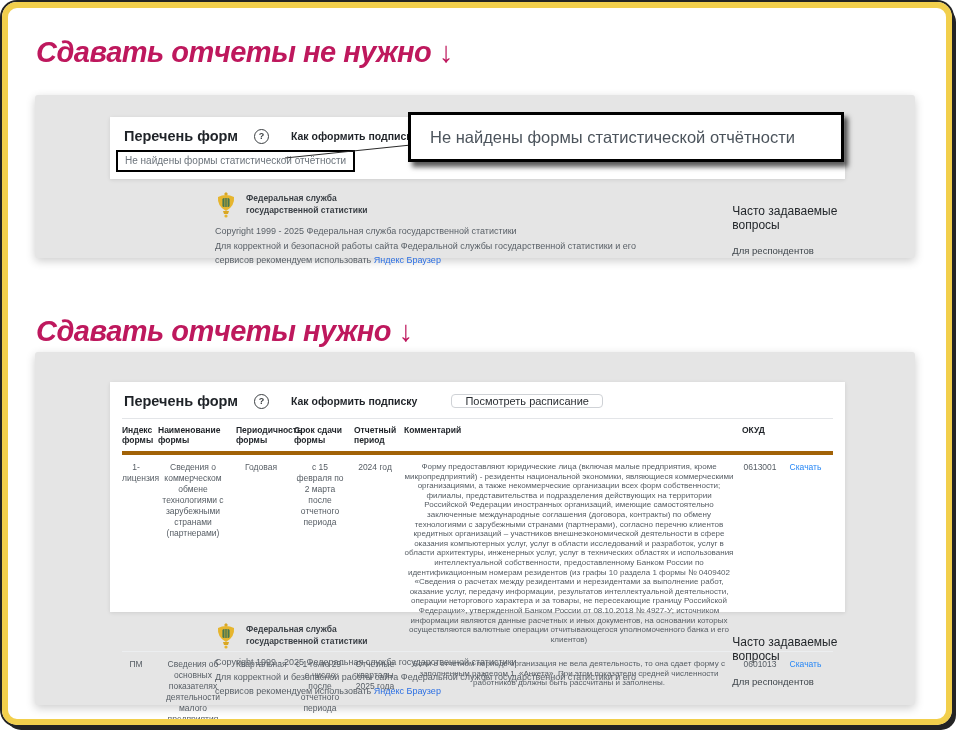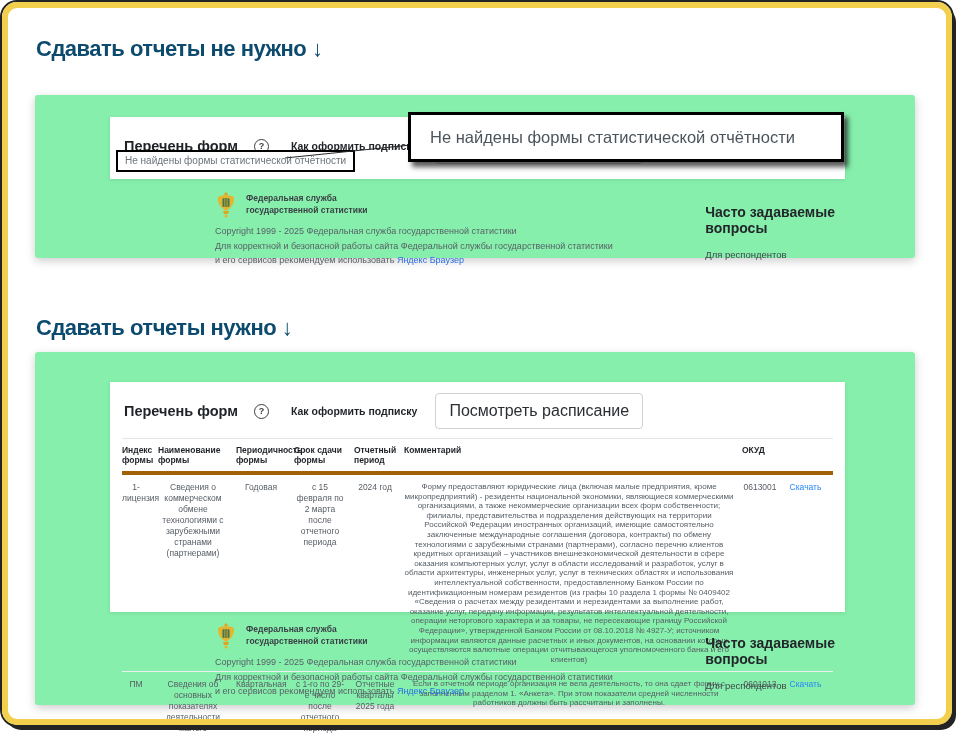--- a/index.html
+++ b/index.html
@@ -9,28 +9,28 @@
   }
   
   .frame-border{
     position:absolute;left:2px;top:2px;right:8px;bottom:8px;
     border:6px solid #f2cf4c;border-radius:15px;
     box-shadow:0 0 0 2px #242424, 4px 5px 0 0 #242424;
     pointer-events:none;z-index:60;
   }
   
   .h1{
-    position:absolute;left:36px;margin:0;color:#0c4a6e;
-    font-size:22px;font-weight:700;letter-spacing:-0.5px;z-index:5;
+    position:absolute;left:36px;margin:0;color:#be185d;
+    font-size:29px;font-weight:700;letter-spacing:-0.5px;z-index:5;font-style:italic;
   }
   .h1-top{top:36px;}
   .h1-bottom{top:315px;}
   
   .card{
-    position:absolute;left:35px;width:880px;background:#86efac;
+    position:absolute;left:35px;width:880px;background:#e5e5e5;
     border-radius:3px;box-shadow:0 3px 10px rgba(0,0,0,.20);z-index:4;
   }
   .card1{top:95px;height:163px;}
   .card2{top:352px;height:353px;}
   
   .panel{
     position:absolute;left:75px;width:735px;background:#ffffff;
     box-shadow:0 1px 4px rgba(0,0,0,.10);
   }
   .panel1{top:22px;height:62px;}
@@ -39,22 +39,22 @@
     display:flex;align-items:center;padding:11px 14px 0 14px;
   }
   .panel-title{font-size:14.5px;font-weight:700;color:#1f2328;}
   .help-icon{
     width:13px;height:13px;border:1.3px solid #3c4043;border-radius:50%;
     display:inline-flex;align-items:center;justify-content:center;
     font-size:9px;font-weight:700;color:#3c4043;margin-left:16px;cursor:pointer;
   }
   .subscribe-link{font-size:10.5px;font-weight:600;color:#1f2328;margin-left:22px;cursor:pointer;}
   .schedule-btn{
-    margin-left:18px;background:#fff;border:1px solid #cfd2d6;border-radius:4px;
-    font-family:inherit;font-size:16px;color:#2a2e33;padding:8px 13px;cursor:pointer;
+    margin-left:34px;background:#fff;border:1px solid #cfd2d6;border-radius:4px;
+    font-family:inherit;font-size:11px;color:#2a2e33;padding:0 13px;cursor:pointer;
   }
   
   .empty-msg-box{
     position:absolute;left:6px;top:33px;background:#fff;
     border:2px solid #000;padding:3px 7px 4px 7px;
     font-size:10px;color:#6b737b;white-space:nowrap;
   }
   
   .connector{position:absolute;left:0;top:0;width:880px;height:163px;pointer-events:none;z-index:7;}
   .callout{
@@ -86,21 +86,21 @@
   .footer1{top:96px;}
   .footer2{top:270px;}
   .f-left{width:440px;}
   .f-brand{display:flex;align-items:center;}
   .logo-svg{flex:0 0 auto;margin-right:9px;}
   .f-orgname{font-size:8.5px;font-weight:600;color:#3a3f45;line-height:1.4;}
   .f-copy{font-size:9px;color:#585f66;margin-top:7px;line-height:1.4;}
   .f-reco{font-size:9px;color:#585f66;margin-top:2px;line-height:1.55;max-width:430px;}
   .f-link{color:#2b6fe3;cursor:pointer;text-decoration:none;}
   .f-right{margin-left:86px;padding-top:13px;}
-  .f-faq{font-size:14px;font-weight:700;color:#23272b;cursor:pointer;}
+  .f-faq{font-size:12px;font-weight:400;color:#23272b;cursor:pointer;}
   .f-resp{font-size:9.5px;color:#3e454b;margin-top:13px;cursor:pointer;}
 </style>
 </head>
 <body>
 
 <h1 class="h1 h1-top">Сдавать отчеты не нужно ↓</h1>
 
 <section class="card card1">
   <div class="panel panel1">
     <div class="panel-header">

